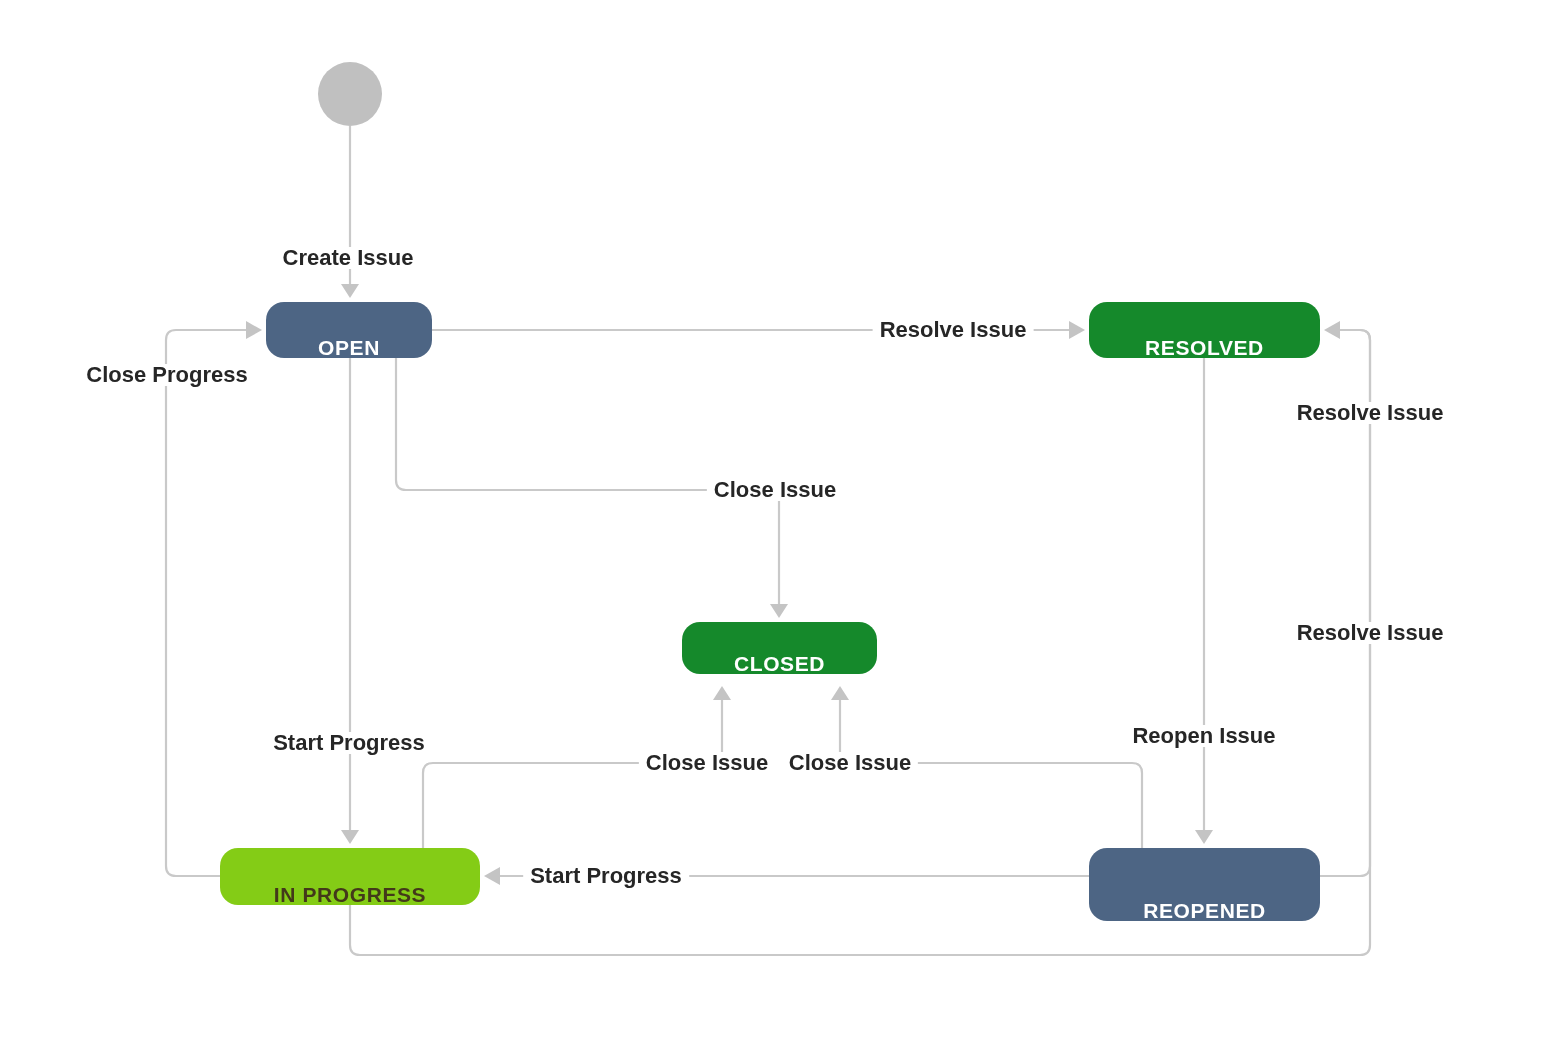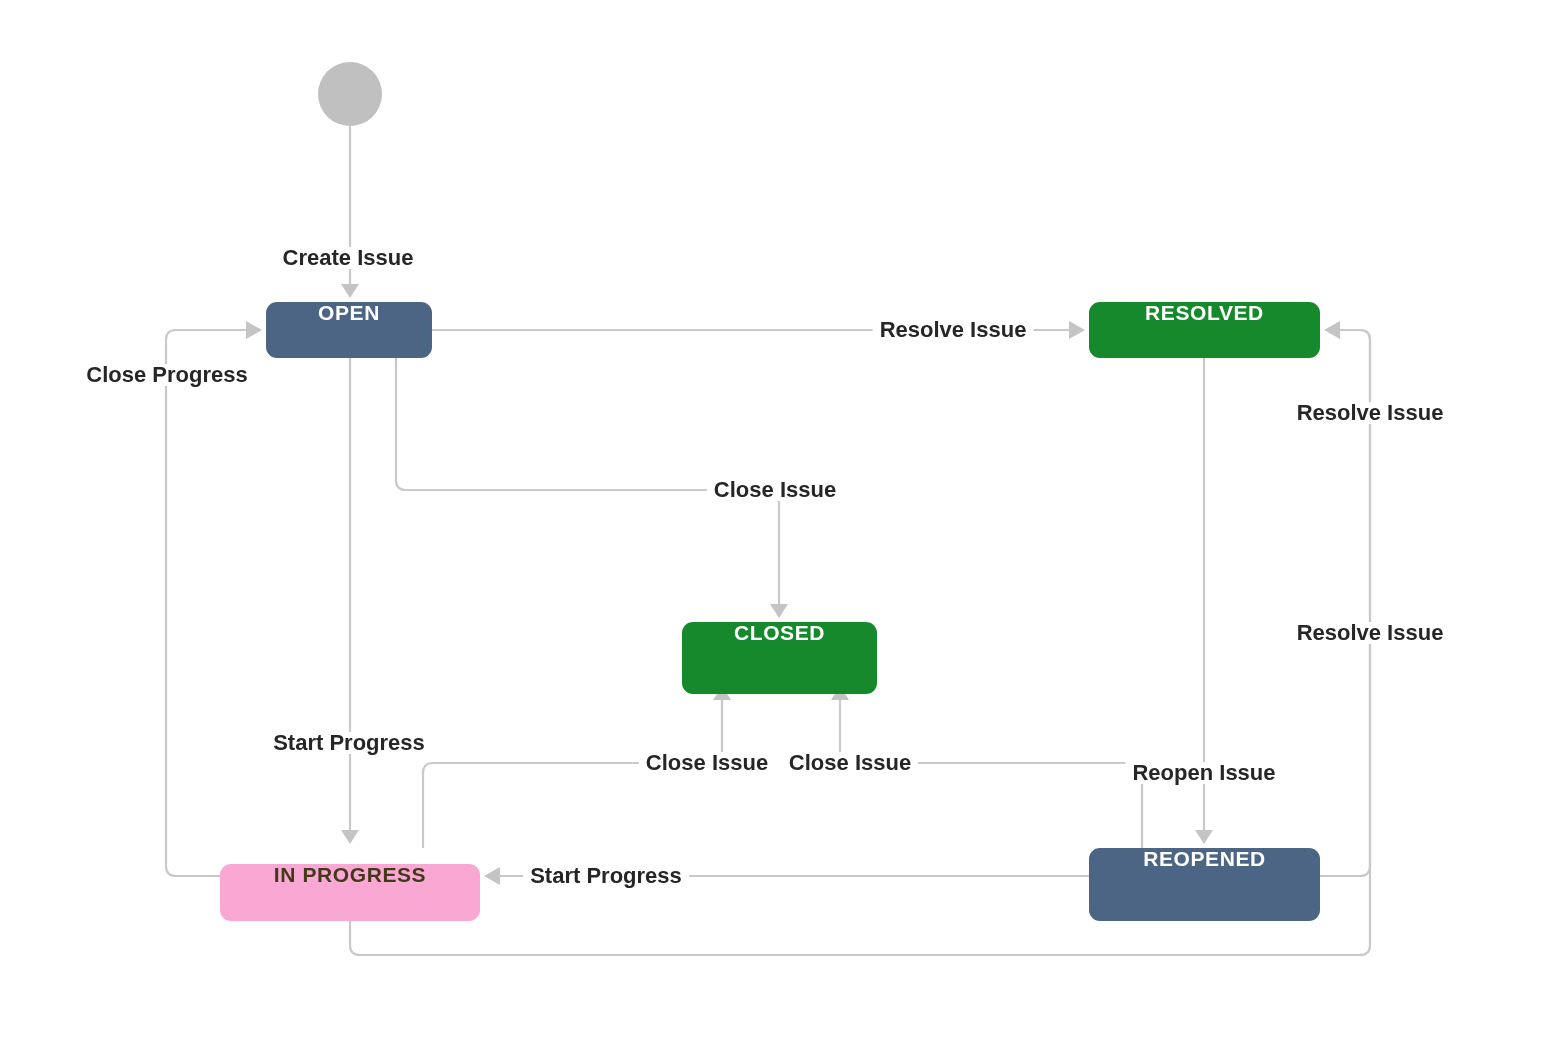--- a/index.html
+++ b/index.html
@@ -34,40 +34,39 @@
   }
   .arrow-head {
     fill: #c4c4c4;
   }
   .start-node {
     fill: #c0c0c0;
   }
   .node {
     position: absolute;
     box-sizing: border-box;
-    border-radius: 11px;
+    border-radius: 18px;
     display: flex;
-    align-items: flex-start;
+    align-items: flex-end;
     justify-content: center;
     font-weight: bold;
     letter-spacing: 0.6px;
     user-select: none;
   }
   .node-open, .node-reopened {
     background: #4d6584;
     color: #ffffff;
   }
   .node-resolved, .node-closed {
     background: #15892b;
     color: #ffffff;
   }
   .node-inprogress {
-    background: #f9a8d4;
+    background: #84cc16;
     color: #43391a;
-    margin-top: 16px;
   }
   .node-label {
     font-size: 21px;
     font-weight: bold;
     line-height: 1;
   }
   .edge-label {
     position: absolute;
     font-size: 22px;
     font-weight: bold;
@@ -122,21 +121,21 @@
   </svg>
 
   <div class="node node-open" style="left:266px; top:302px; width:166px; height:56px;">
     <span class="node-label">OPEN</span>
   </div>
 
   <div class="node node-resolved" style="left:1089px; top:302px; width:231px; height:56px;">
     <span class="node-label">RESOLVED</span>
   </div>
 
-  <div class="node node-closed" style="left:682px; top:622px; width:195px; height:72px;">
+  <div class="node node-closed" style="left:682px; top:622px; width:195px; height:52px;">
     <span class="node-label">CLOSED</span>
   </div>
 
   <div class="node node-inprogress" style="left:220px; top:848px; width:260px; height:57px;">
     <span class="node-label">IN PROGRESS</span>
   </div>
 
   <div class="node node-reopened" style="left:1089px; top:848px; width:231px; height:73px;">
     <span class="node-label">REOPENED</span>
   </div>
@@ -148,21 +147,21 @@
   <div class="edge-label" style="left:775px; top:490px; transform:translate(-50%,-50%);">Close Issue</div>
 
   <div class="edge-label" style="left:349px; top:743px; transform:translate(-50%,-50%);">Start Progress</div>
 
   <div class="edge-label" style="left:167px; top:375px; transform:translate(-50%,-50%);">Close Progress</div>
 
   <div class="edge-label" style="left:707px; top:763px; transform:translate(-50%,-50%);">Close Issue</div>
 
   <div class="edge-label" style="left:850px; top:763px; transform:translate(-50%,-50%);">Close Issue</div>
 
-  <div class="edge-label" style="left:1204px; top:736px; transform:translate(-50%,-50%);margin-top:37px;">Reopen Issue</div>
+  <div class="edge-label" style="left:1204px; top:736px; transform:translate(-50%,-50%);">Reopen Issue</div>
 
   <div class="edge-label" style="left:1370px; top:413px; transform:translate(-50%,-50%);">Resolve Issue</div>
 
   <div class="edge-label" style="left:1370px; top:633px; transform:translate(-50%,-50%);">Resolve Issue</div>
 
   <div class="edge-label" style="left:606px; top:876px; transform:translate(-50%,-50%);">Start Progress</div>
 
 </div>
 
 </body></html>

